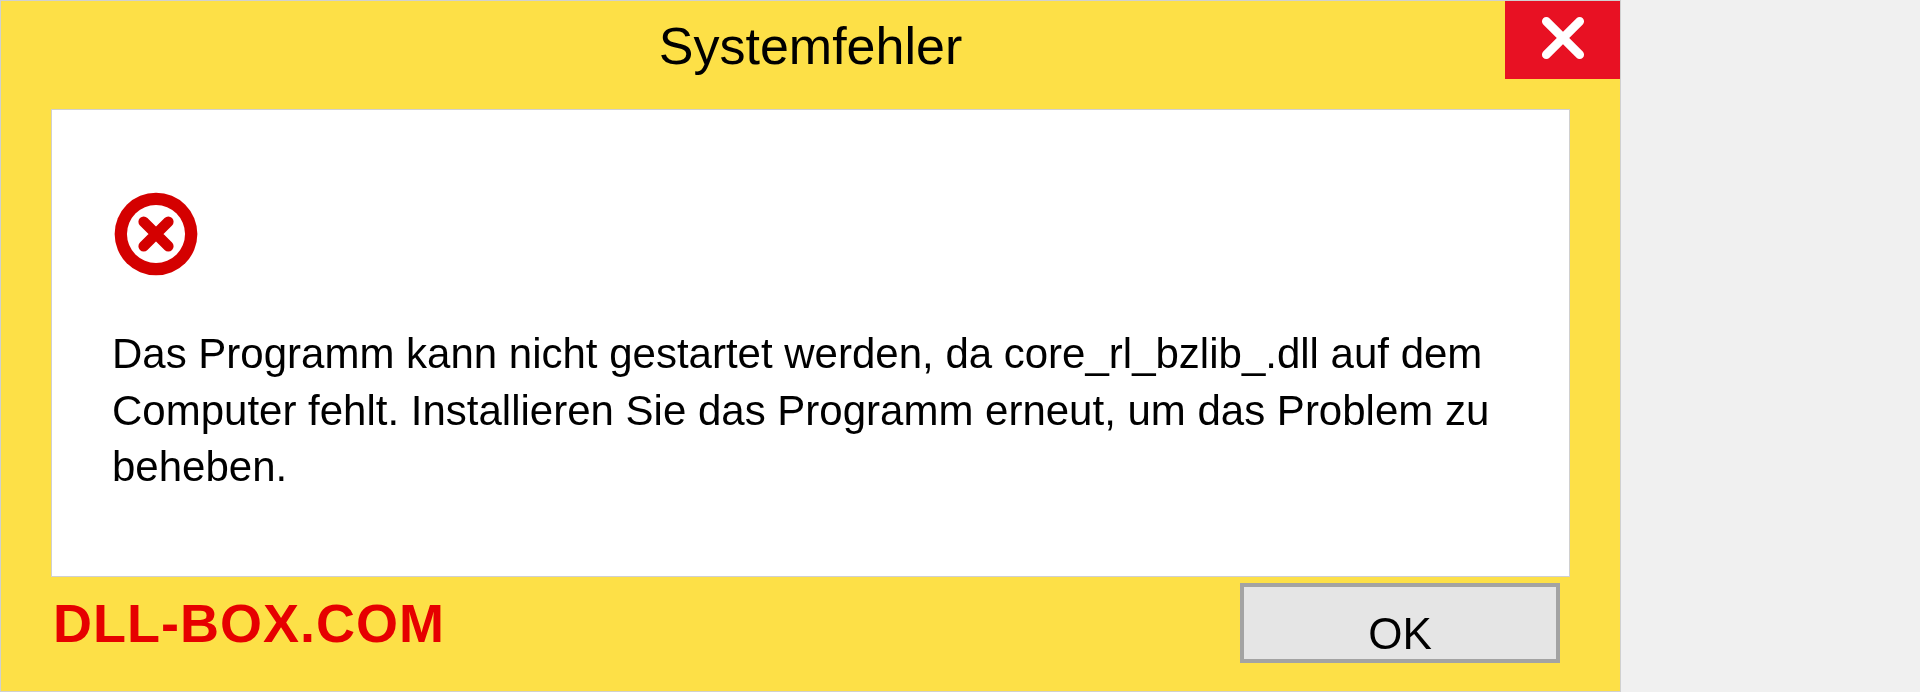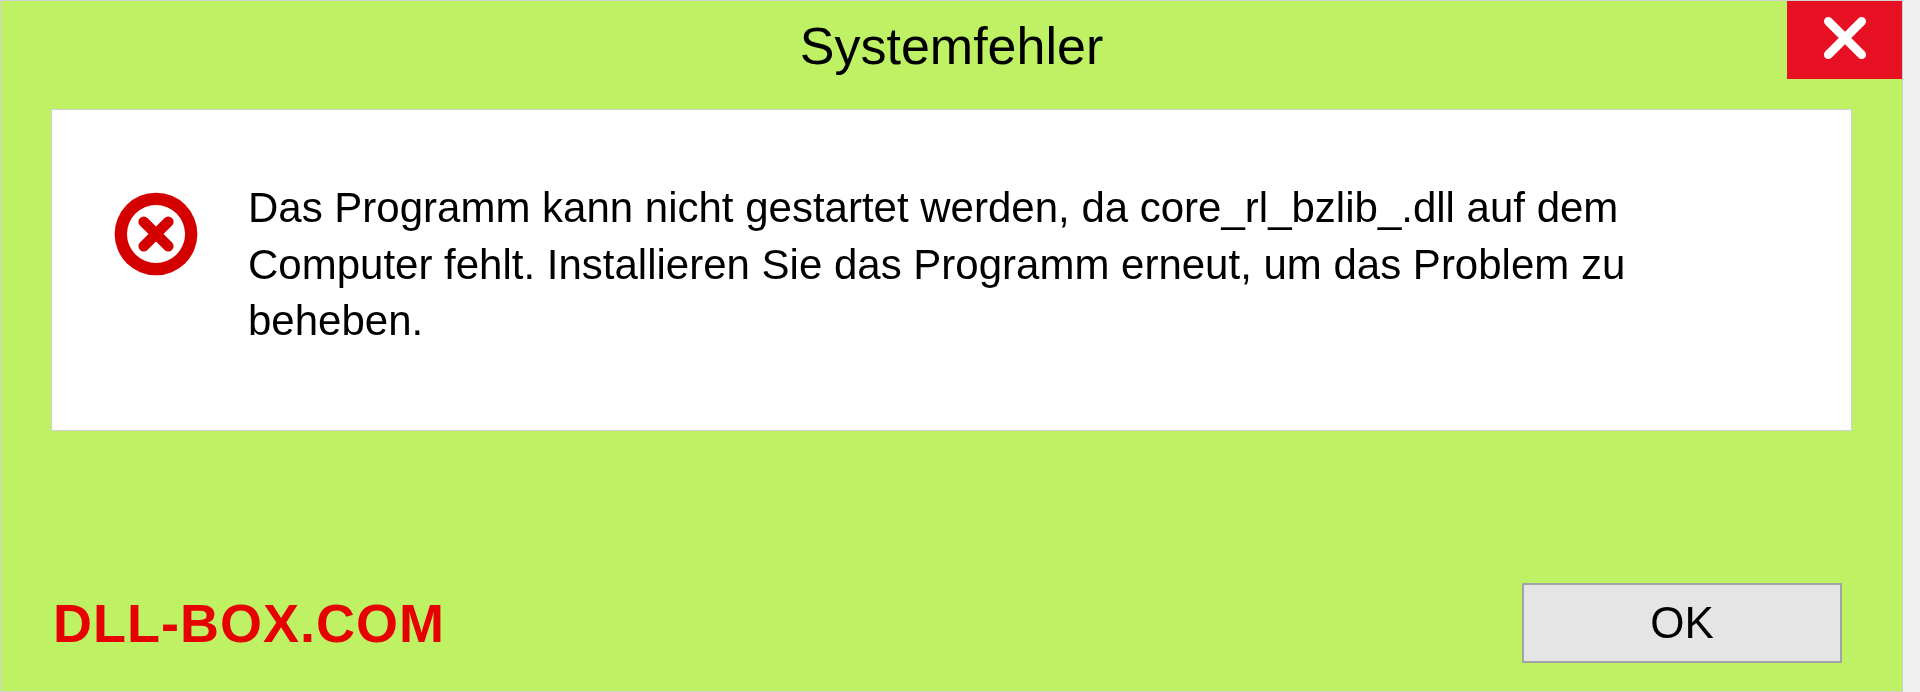--- a/index.html
+++ b/index.html
@@ -14,23 +14,23 @@
       width: 1920px;
       height: 692px;
       position: relative;
       overflow: hidden;
     }
     
     .dialog {
       position: absolute;
       top: 0;
       left: 0;
-      width: 1903px;
+      width: 1621px;
       height: 692px;
-      background: #bef264;
+      background: #fde047;
       border: 1px solid #d0d0d0;
     }
     
     .titlebar {
       position: relative;
       height: 90px;
       display: flex;
       align-items: center;
       justify-content: center;
     }
@@ -61,20 +61,21 @@
     }
     
     .content-box {
       margin: 18px 50px 0 50px;
       background: #ffffff;
       border: 1px solid #d0d0d0;
       padding: 70px 44px 80px 60px;
       display: flex;
       align-items: flex-start;
       gap: 48px;
+      flex-direction: column;
     }
     
     .error-icon {
       flex-shrink: 0;
       width: 88px;
       height: 88px;
       margin-top: 10px;
     }
     
     .error-icon svg {
@@ -105,27 +106,27 @@
       font-weight: 800;
       color: #e60000;
       letter-spacing: 1px;
       font-family: Arial, sans-serif;
     }
     
     .ok-btn {
       width: 320px;
       height: 80px;
       background: #e5e5e5;
-      border: 2px solid #a3a3a3;
+      border: 4px solid #a3a3a3;
       font-size: 44px;
       color: #000;
       font-family: inherit;
       cursor: pointer;
       display: flex;
-      align-items: center;
+      align-items: flex-end;
       justify-content: center;
     }
   </style>
 </head>
 <body>
 
 <div class="dialog">
 
   <div class="titlebar">
     <div class="title">Systemfehler</div>

